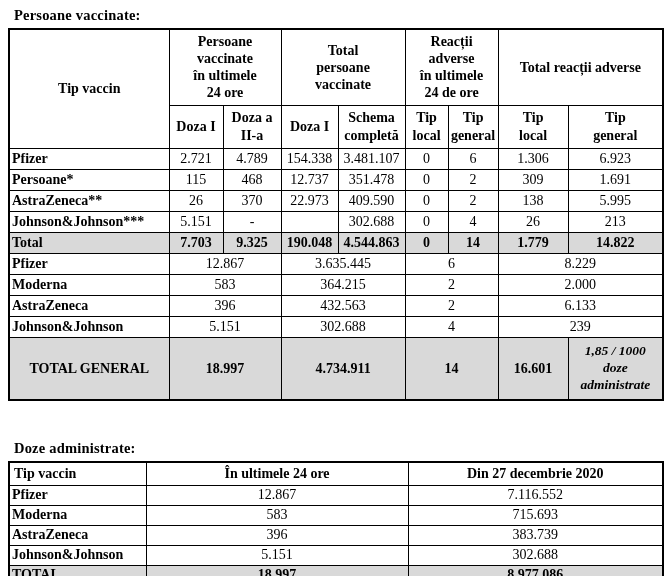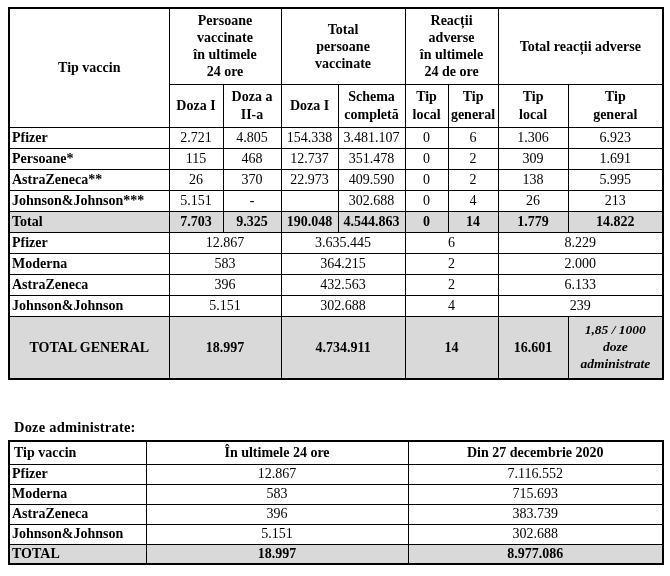--- a/index.html
+++ b/index.html
@@ -61,20 +61,21 @@
   .t1 tr.tgrow td.small3 { font-size: 13.5px; line-height: 1.25; font-style: italic; }
   .t2 tr.hrow { height: 23px; }
   .t2 tr.drow { height: 20px; }
   .t2 th.lbl-h { text-align: left; padding-left: 4px; }
 </style>
 </head>
 <body>
 
 <div class="doc">
 
+  <div class="tbl-title">Persoane vaccinate:</div>
 
   <table class="t1">
     <colgroup>
       <col style="width:160px">
         <col style="width:54px">
         <col style="width:58px">
       <col style="width:57px">
         <col style="width:67px">
         <col style="width:43px">
       <col style="width:50px">
@@ -110,21 +111,21 @@
 general</th>
         <th>Tip
 local</th>
         <th>Tip
 general</th>
       </tr>
 
       <tr class="drow">
         <td class="lbl">Pfizer</td>
         <td>2.721</td>
-        <td>4.805</td>
+        <td>4.789</td>
         <td>154.338</td>
         <td>3.481.107</td>
         <td>0</td>
         <td>6</td>
         <td>1.306</td>
         <td>6.923</td>
       </tr>
       <tr class="drow">
         <td class="lbl">Persoane*</td>
         <td>115</td>

